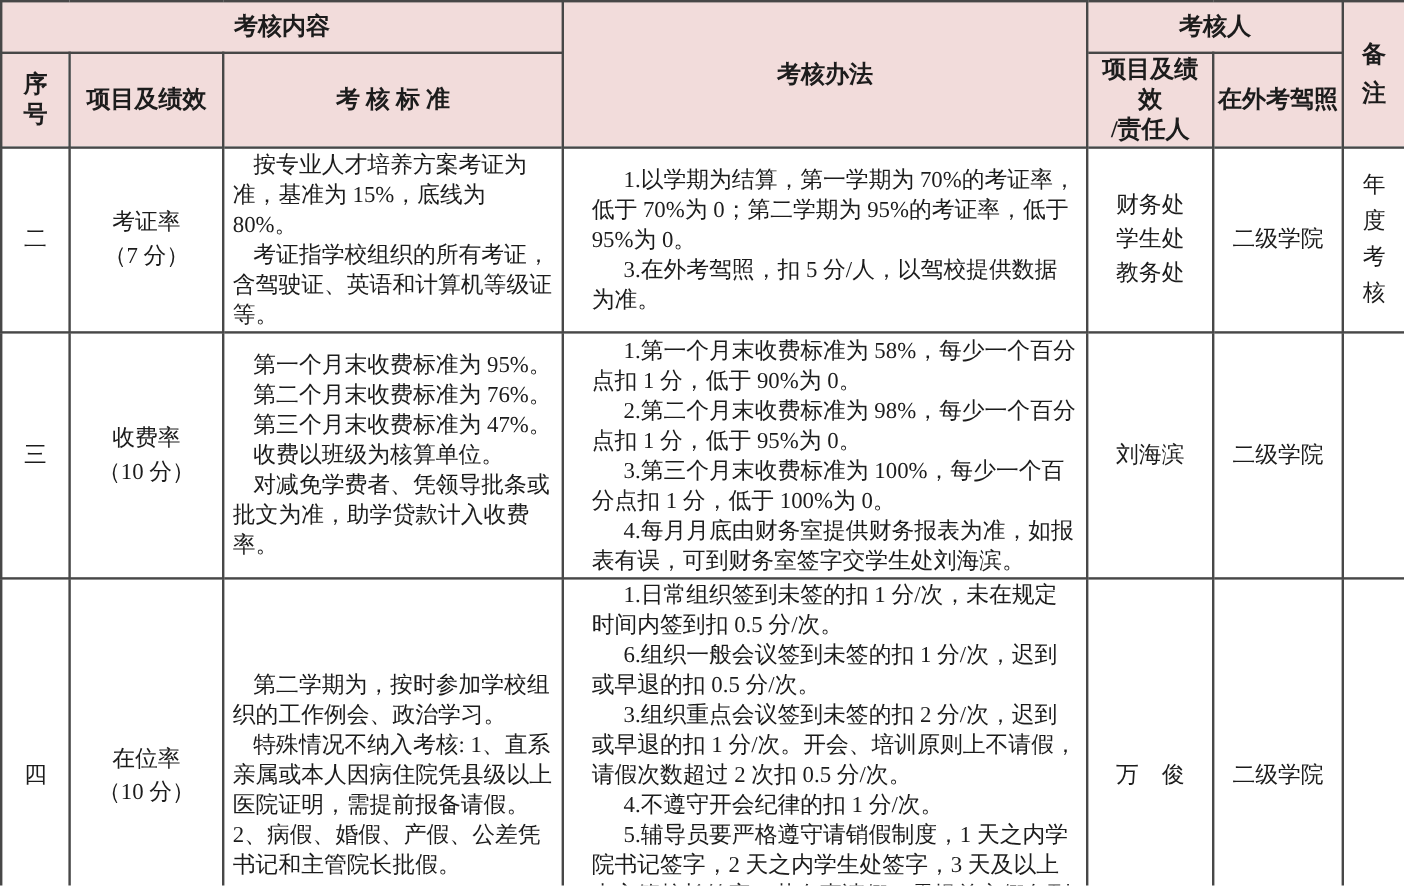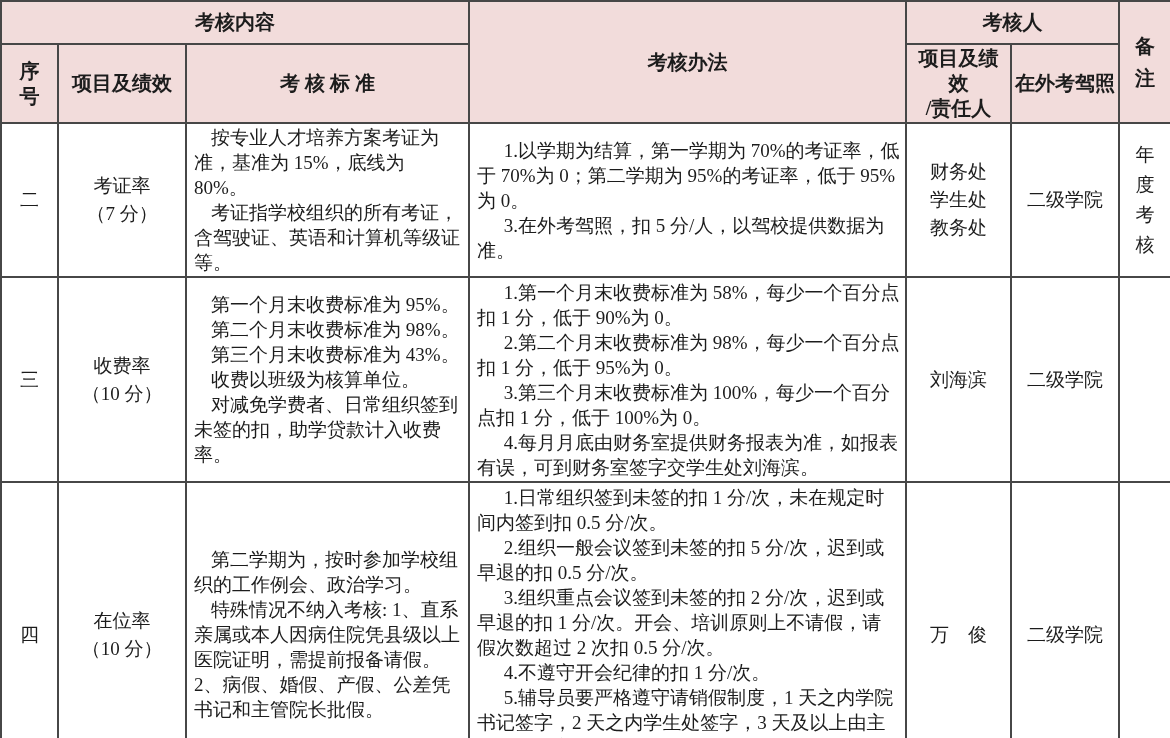--- a/index.html
+++ b/index.html
@@ -52,21 +52,21 @@
     line-height: 30px;
     padding: 0;
   }
   td.t {
     text-align: left;
     padding: 1px 5px 1px 7px;
     line-height: 25px;
   }
   td.t p { margin: 0; }
   td.standard p { text-indent: 0.9em; }
-  td.method   p { text-indent: 1.4em; }
+  td.method   p { text-indent: 1.4em; margin-left: 16px; }
 </style>
 </head>
 <body>
 
 <table class="assess">
   <colgroup>
     <col style="width:57px">
     <col style="width:128px">
     <col style="width:283px">
     <col style="width:437px">
@@ -113,24 +113,24 @@
 度
 考
 核</td>
     </tr>
     <tr style="height:205px">
       <td class="c">三</td>
       <td class="c">收费率
 （10 分）</td>
       <td class="t standard">
           <p>第一个月末收费标准为 95%。</p>
-          <p>第二个月末收费标准为 98%。</p>
-          <p>第三个月末收费标准为 43%。</p>
+          <p>第二个月末收费标准为 76%。</p>
+          <p>第三个月末收费标准为 47%。</p>
           <p>收费以班级为核算单位。</p>
-          <p>对减免学费者、日常组织签到未签的扣，助学贷款计入收费率。</p>
+          <p>对减免学费者、凭领导批条或批文为准，助学贷款计入收费率。</p>
         </td>
       <td class="t method">
           <p>1.第一个月末收费标准为 58%，每少一个百分点扣 1 分，低于 90%为 0。</p>
           <p>2.第二个月末收费标准为 98%，每少一个百分点扣 1 分，低于 95%为 0。</p>
           <p>3.第三个月末收费标准为 100%，每少一个百分点扣 1 分，低于 100%为 0。</p>
           <p>4.每月月底由财务室提供财务报表为准，如报表有误，可到财务室签字交学生处刘海滨。</p>
         </td>
       <td class="c">刘海滨</td>
       <td class="c">二级学院</td>
       <td class="c vnote"></td>
@@ -138,21 +138,21 @@
     <tr style="height:306px">
       <td class="c">四</td>
       <td class="c">在位率
 （10 分）</td>
       <td class="t standard">
           <p>第二学期为，按时参加学校组织的工作例会、政治学习。</p>
           <p>特殊情况不纳入考核: 1、直系亲属或本人因病住院凭县级以上医院证明，需提前报备请假。2、病假、婚假、产假、公差凭书记和主管院长批假。</p>
         </td>
       <td class="t method">
           <p>1.日常组织签到未签的扣 1 分/次，未在规定时间内签到扣 0.5 分/次。</p>
-          <p>2.组织一般会议签到未签的扣 5 分/次，迟到或早退的扣 0.5 分/次。</p>
+          <p>6.组织一般会议签到未签的扣 1 分/次，迟到或早退的扣 0.5 分/次。</p>
           <p>3.组织重点会议签到未签的扣 2 分/次，迟到或早退的扣 1 分/次。开会、培训原则上不请假，请假次数超过 2 次扣 0.5 分/次。</p>
           <p>4.不遵守开会纪律的扣 1 分/次。</p>
           <p>5.辅导员要严格遵守请销假制度，1 天之内学院书记签字，2 天之内学生处签字，3 天及以上由主管校长签字。若有事请假，需提前交假条到学生处备查，学生处不接受、不认可事后补假手续。</p>
         </td>
       <td class="c">万　俊</td>
       <td class="c">二级学院</td>
       <td class="c vnote"></td>
     </tr>
   </tbody>
 </table>

